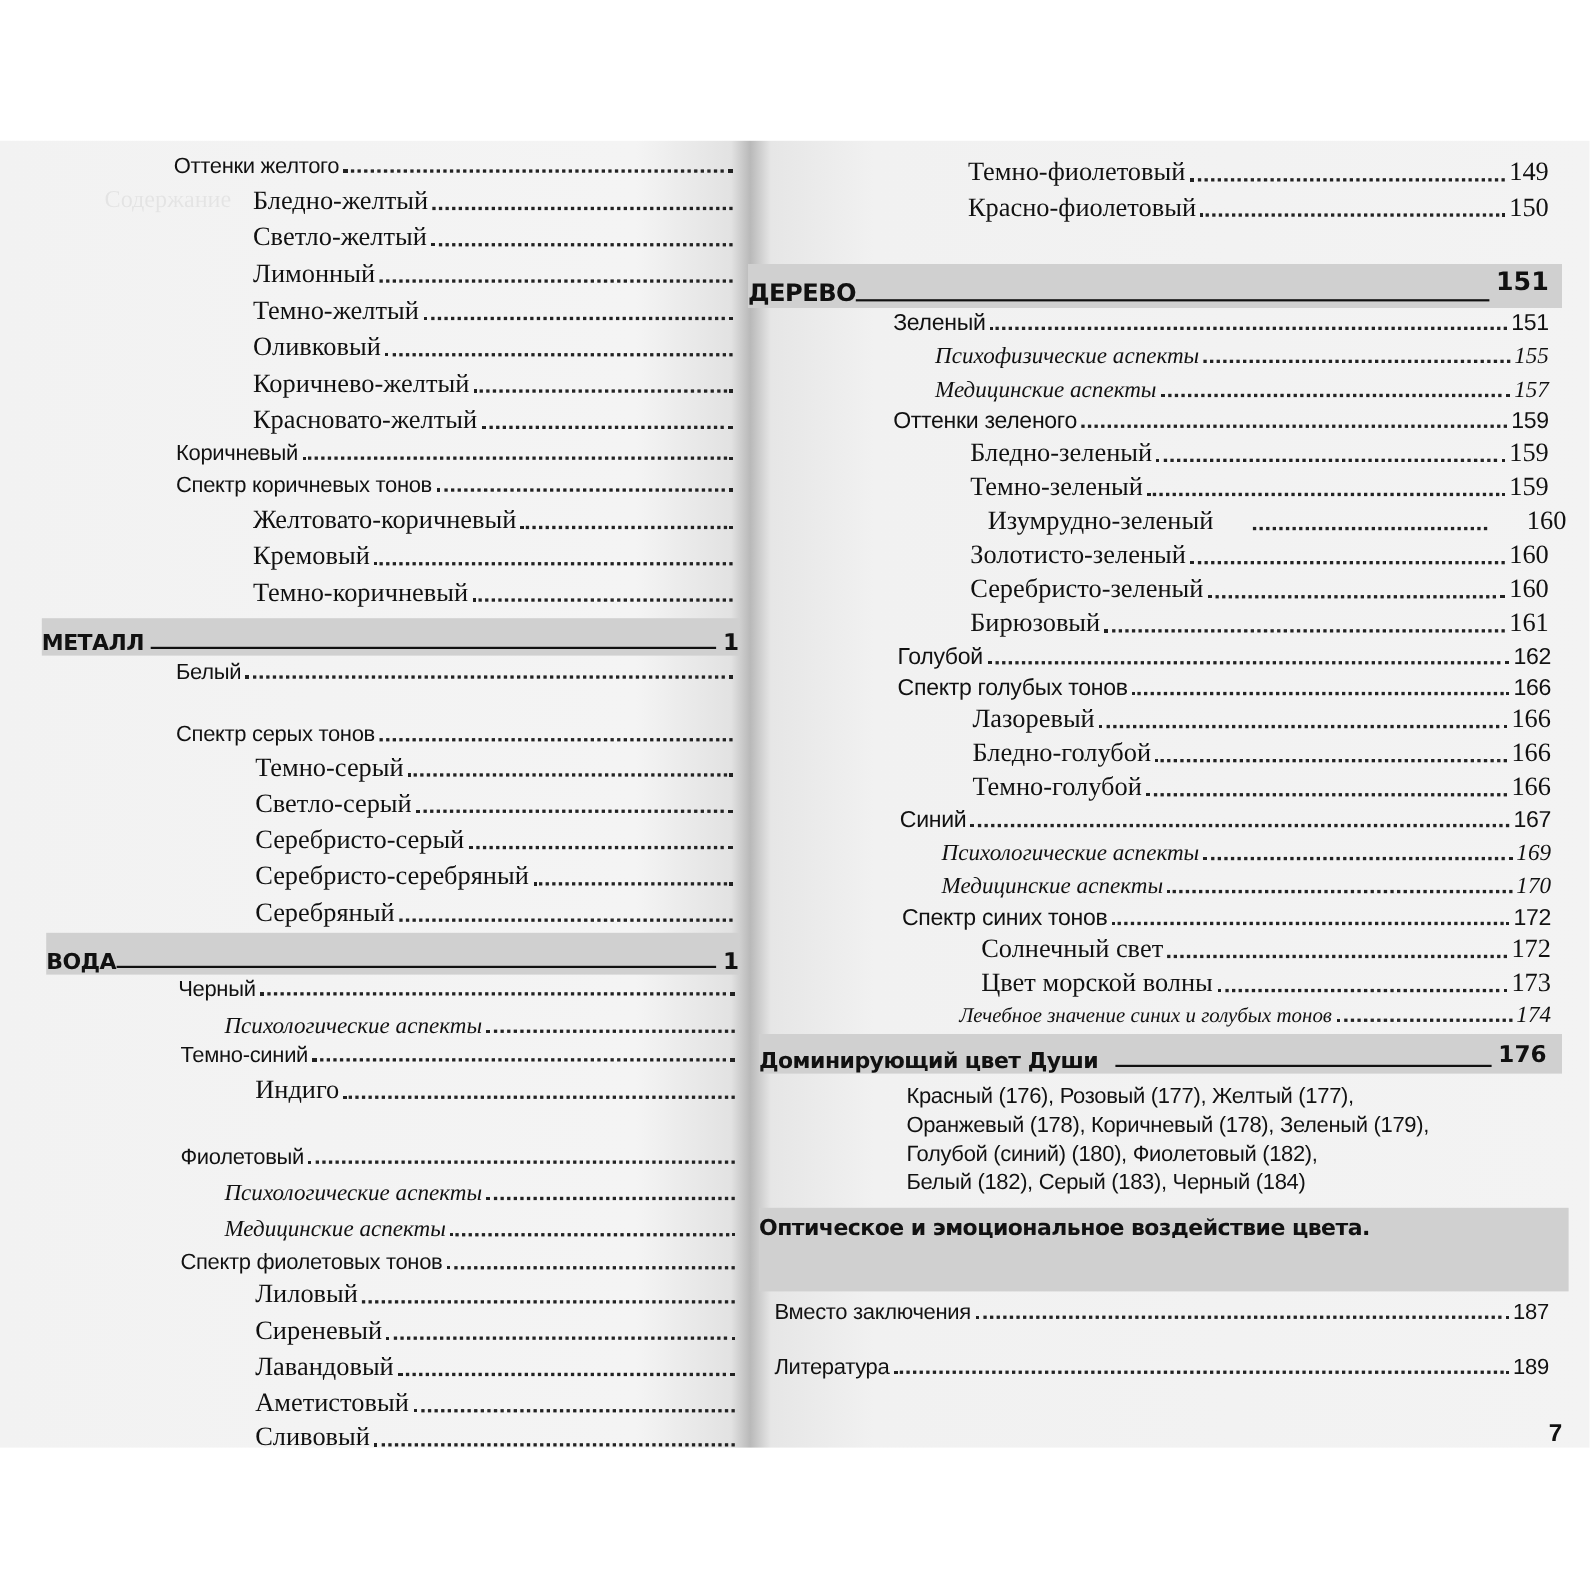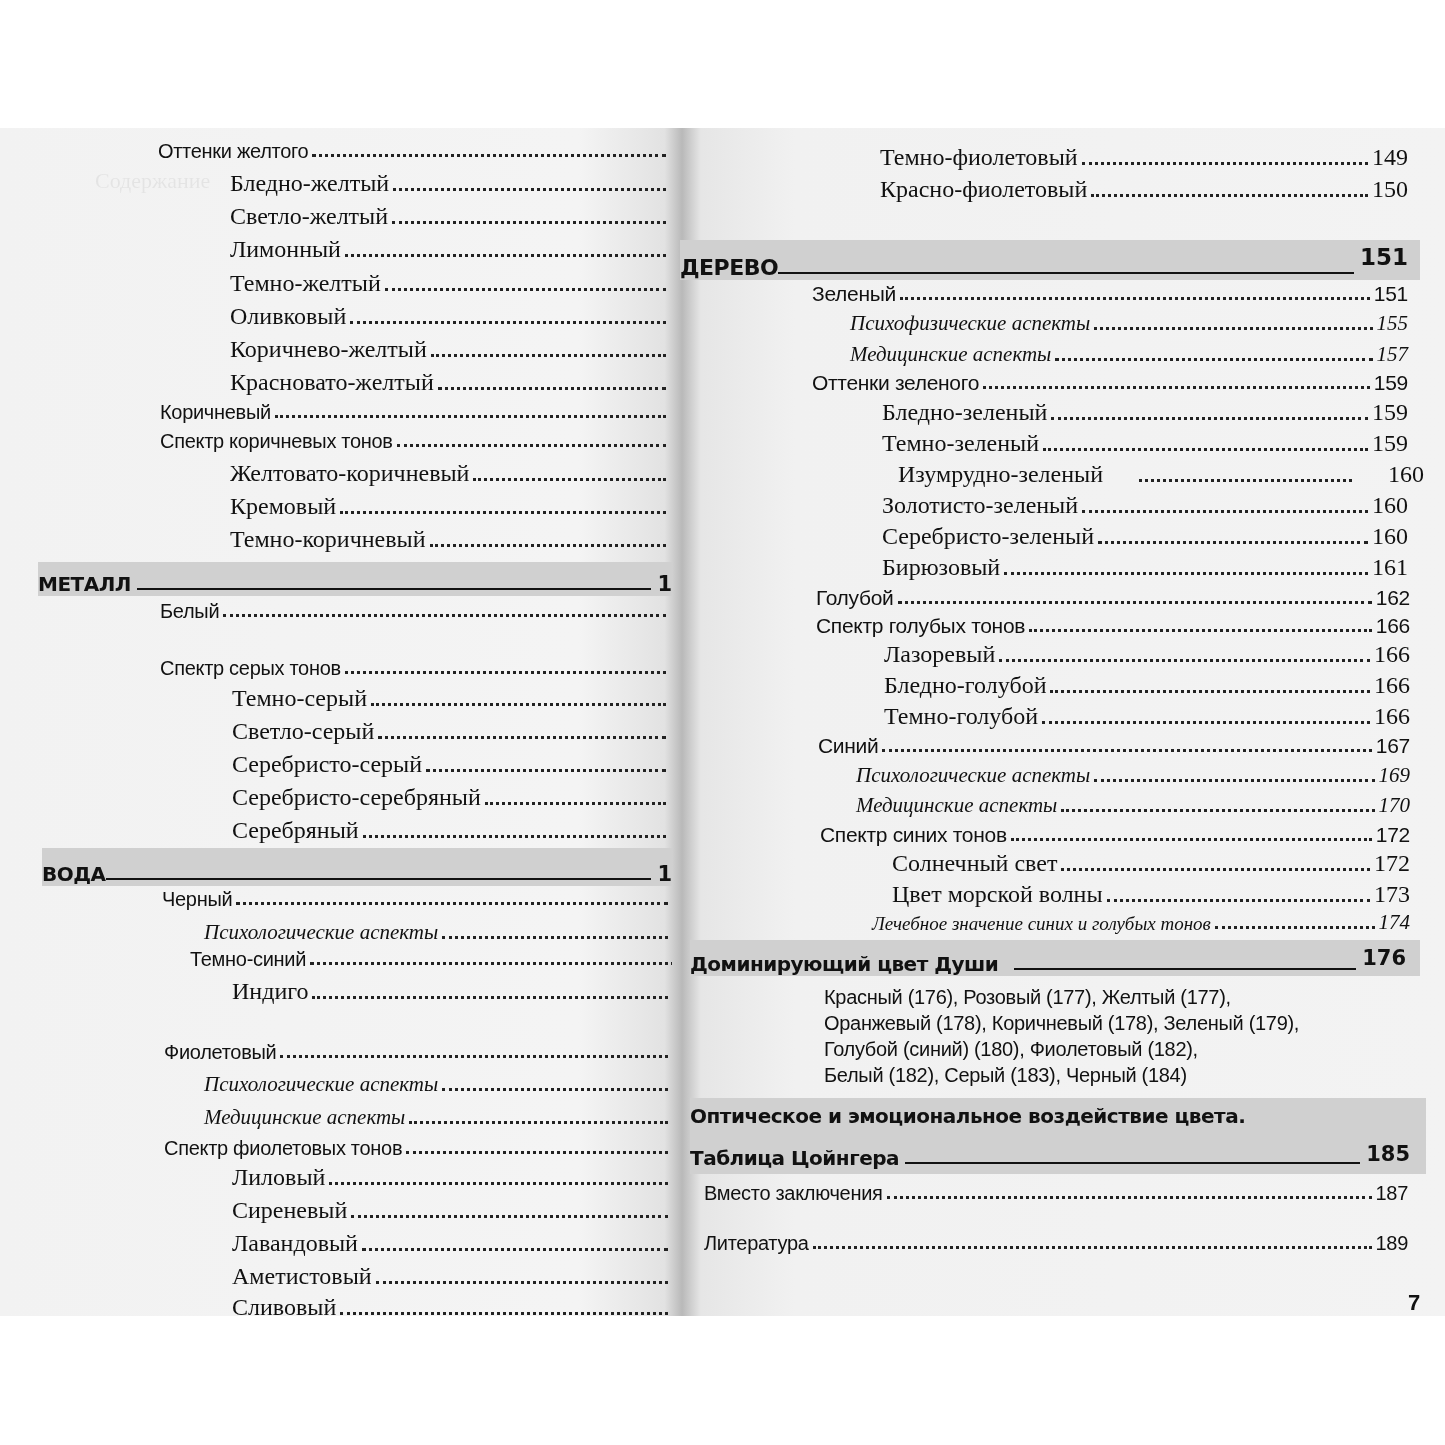--- a/index.html
+++ b/index.html
@@ -126,21 +126,21 @@
       </div>
 
     <div class="entry sans" style="left:162px;top:760px;width:510px;">
         <span class="t">Черный</span>
         <span class="d"></span>
       </div>
     <div class="entry ital" style="left:204px;top:792px;width:468px;">
         <span class="t">Психологические аспекты</span>
         <span class="d"></span>
       </div>
-    <div class="entry sans" style="left:164px;top:820px;width:508px;margin-left:26px;">
+    <div class="entry sans" style="left:164px;top:820px;width:508px;">
         <span class="t">Темно-синий</span>
         <span class="d"></span>
       </div>
     <div class="entry serif" style="left:232px;top:850px;width:440px;">
         <span class="t">Индиго</span>
         <span class="d"></span>
       </div>
     <div class="entry sans" style="left:164px;top:913px;width:508px;">
         <span class="t">Фиолетовый</span>
         <span class="d"></span>
@@ -321,25 +321,20 @@
 
     <div class="multi" style="left:152px;top:856px;">
       <div>Красный (176), Розовый (177), Желтый (177),</div>
       <div>Оранжевый (178), Коричневый (178), Зеленый (179),</div>
       <div>Голубой (синий) (180), Фиолетовый (182),</div>
       <div>Белый (182), Серый (183), Черный (184)</div>
     </div>
 
     <div class="section" style="left:18px;top:970px;width:736px;height:76px;flex-direction:column;align-items:stretch;justify-content:space-between;">
       <span class="t" style="padding-top:6px;">Оптическое и эмоциональное воздействие цвета.</span>
-      <span style="display:flex;align-items:flex-end;padding-bottom:4px;">
-        <span class="t">Таблица Цойнгера</span>
-        <span class="line"></span>
-        <span class="p" style="margin-right:16px;margin-bottom:4px;">185</span>
-      </span>
     </div>
 
     <div class="entry sans" style="left:32px;top:1054px;width:704px;font-size:20px;">
         <span class="t">Вместо заключения</span>
         <span class="d"></span>
         <span class="p">187</span>
       </div>
     <div class="entry sans" style="left:32px;top:1104px;width:704px;font-size:20px;">
         <span class="t">Литература</span>
         <span class="d"></span>

